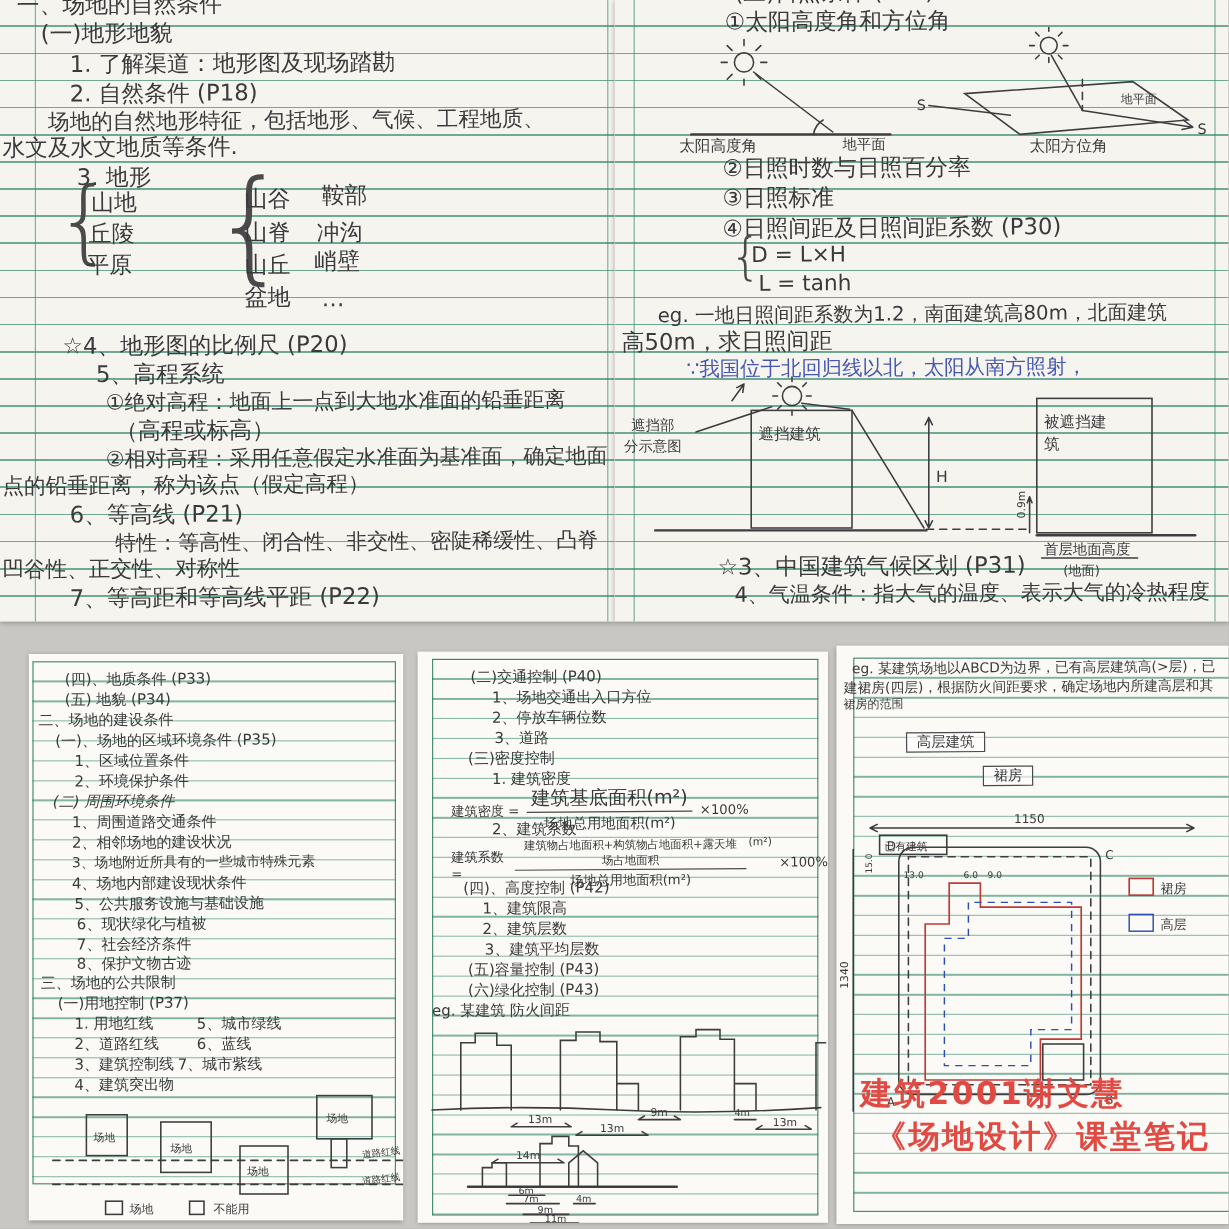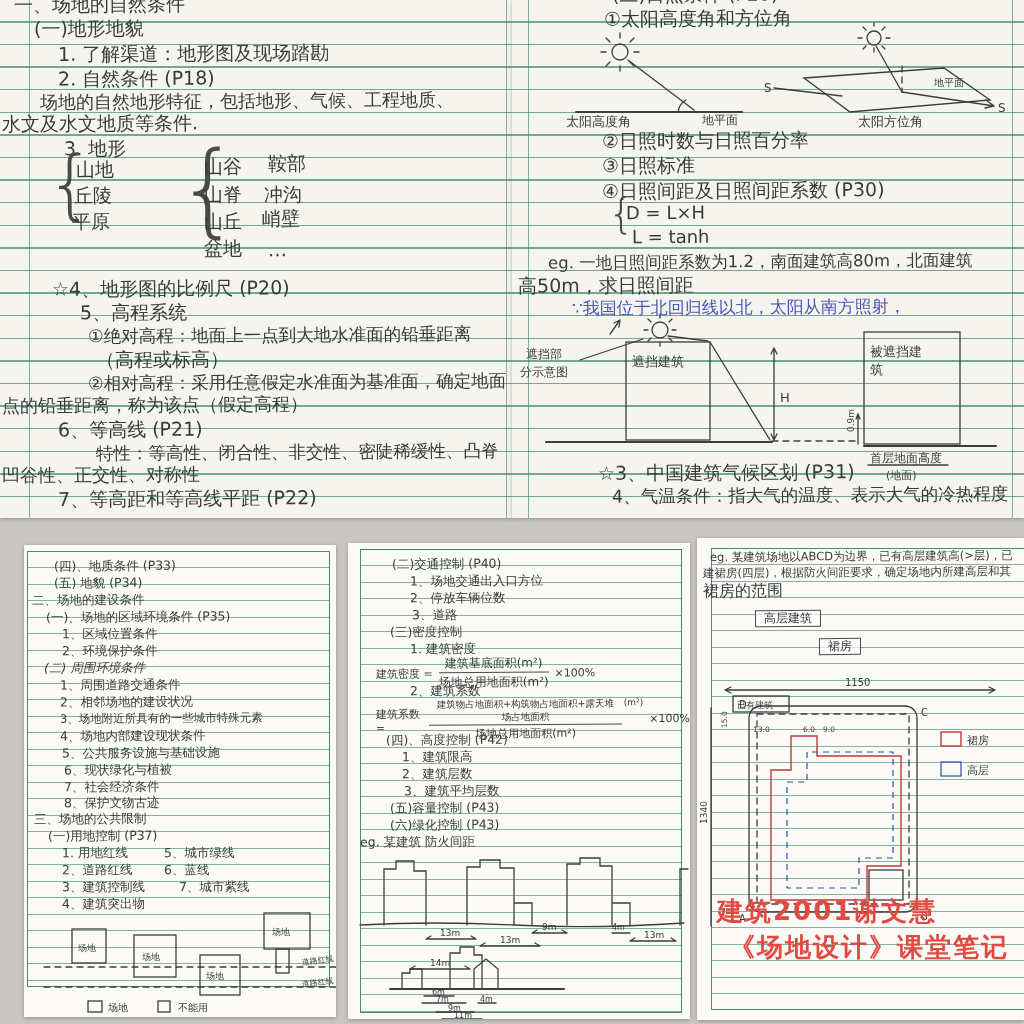--- a/index.html
+++ b/index.html
@@ -17,21 +17,21 @@
   .lines-layer{position:absolute;inset:0;}
   .hw{position:absolute;line-height:1.12;white-space:nowrap;color:#3a3a3c;transform:rotate(-.4deg);}
   .layer-top{font-size:19px;}
   .layer-bottom{font-size:12.5px;}
   .blue{color:#4656b2;}
   .brace{font-weight:200;color:#4a4a4a;line-height:.85;}
   .boxed{border:1.4px solid #4a4a4c;padding:1px 8px;background:rgba(255,255,255,.65);font-size:12px;}
   .formula{position:absolute;display:flex;align-items:center;gap:6px;color:#39393b;transform:rotate(-.4deg);}
   .formula .lhs{font-size:11px;}
   .formula .frac{display:inline-block;text-align:center;}
-  .frac .num{display:block;border-bottom:1.5px solid #4a4a4a;padding:0 4px;font-size:12px;}
+  .frac .num{display:block;border-bottom:1.5px solid #4a4a4a;padding:0 4px;font-size:16px;}
   .frac .den{display:block;font-size:12px;padding-top:1px;}
   .f2 .num{font-size:9.5px;}
   .f2 .den{font-size:11px;}
   .formula .sup{font-size:9px;align-self:flex-start;margin-left:-4px;}
   .formula .suffix{font-size:11px;}
   .overlay-red{position:absolute;color:#e04a42;font-weight:700;font-size:26px;
                letter-spacing:2px;white-space:nowrap;}
   svg{position:absolute;overflow:visible;}
   svg text{fill:#3a3a3c;font-family:"DejaVu Sans",sans-serif;}
   .ink{stroke:#3d3d3f;fill:none;stroke-width:1.3;stroke-linecap:round;}
@@ -176,21 +176,21 @@
         <div class="hw" style="left: 40px; top: 218px;">6、现状绿化与植被</div>
         <div class="hw" style="left: 40px; top: 235px;">7、社会经济条件</div>
         <div class="hw" style="left: 40px; top: 251px;">8、保护文物古迹</div>
         <div class="hw" style="left: 10px; top: 267px;">三、场地的公共限制</div>
         <div class="hw" style="left: 24px; top: 284px;">(一)用地控制 (P37)</div>
         <div class="hw" style="left: 38px; top: 301px;">1. 用地红线</div>
         <div class="hw" style="left: 140px; top: 301px;">5、城市绿线</div>
         <div class="hw" style="left: 38px; top: 318px;">2、道路红线</div>
         <div class="hw" style="left: 140px; top: 318px;">6、蓝线</div>
         <div class="hw" style="left: 38px; top: 335px;">3、建筑控制线</div>
-        <div class="hw" style="left: 155px; top: 335px;">7、城市紫线</div>
+        <div class="hw" style="left: 124px; top: 335px;">7、城市紫线</div>
         <div class="hw" style="left: 38px; top: 352px;">4、建筑突出物</div>
       </div>
 
     <svg style="left:16px;top:368px;" width="296" height="100">
       <defs>
         <pattern id="h1" width="6" height="6" patternUnits="userSpaceOnUse" patternTransform="rotate(45)">
           <line x1="0" y1="0" x2="0" y2="6" stroke="#5a5a5c" stroke-width="1"></line>
         </pattern>
       </defs>
       <path class="ink dash" d="M4,54 H296"></path>
@@ -284,21 +284,21 @@
       <path class="ink" d="M88,170 H128"></path>
       <text x="100" y="169" font-size="8">11m</text>
     </svg>
   </div>
 
   <div class="page page-br" style="left:697px;top:538px;width:327px;height:482px;">
     <div class="inner" style="left:14px;top:10px;right:-2px;bottom:10px;"></div>
     <div class="lines-layer layer-bottom">
         <div class="hw" style="left: 13px; top: 12px; font-size: 11.5px;">eg. 某建筑场地以ABCD为边界，已有高层建筑高(&gt;层)，已</div>
         <div class="hw" style="left: 6px; top: 28px; font-size: 11.5px;">建裙房(四层)，根据防火间距要求，确定场地内所建高层和其</div>
-        <div class="hw" style="left: 6px; top: 44px; font-size: 16px;">裙房的范围</div>
+        <div class="hw" style="left: 6px; top: 44px; font-size: 10px;">裙房的范围</div>
         <div class="hw boxed" style="left: 58px; top: 72px;">高层建筑</div>
         <div class="hw boxed" style="left: 122px; top: 100px;">裙房</div>
       </div>
 
     <svg style="left:0px;top:136px;" width="327" height="284">
       <defs>
         <pattern id="hr" width="9" height="9" patternUnits="userSpaceOnUse">
           <path d="M0,0 L9,9 M9,0 L0,9" stroke="#cf4b45" stroke-width="0.9"></path>
         </pattern>
         <pattern id="hb" width="8" height="8" patternUnits="userSpaceOnUse" patternTransform="rotate(45)">

